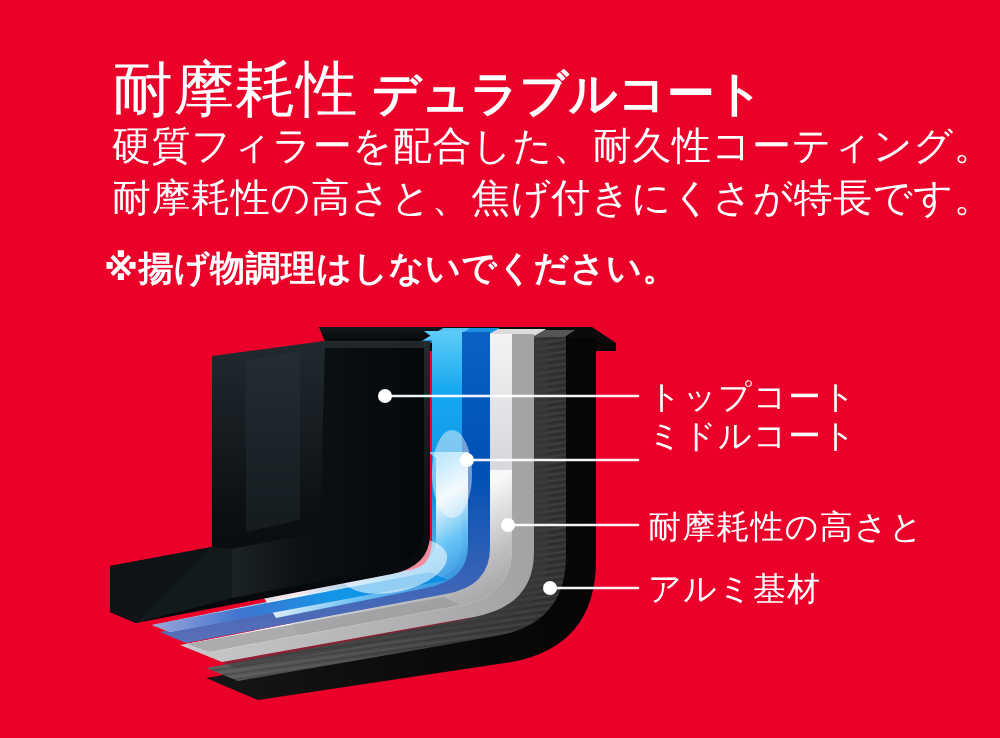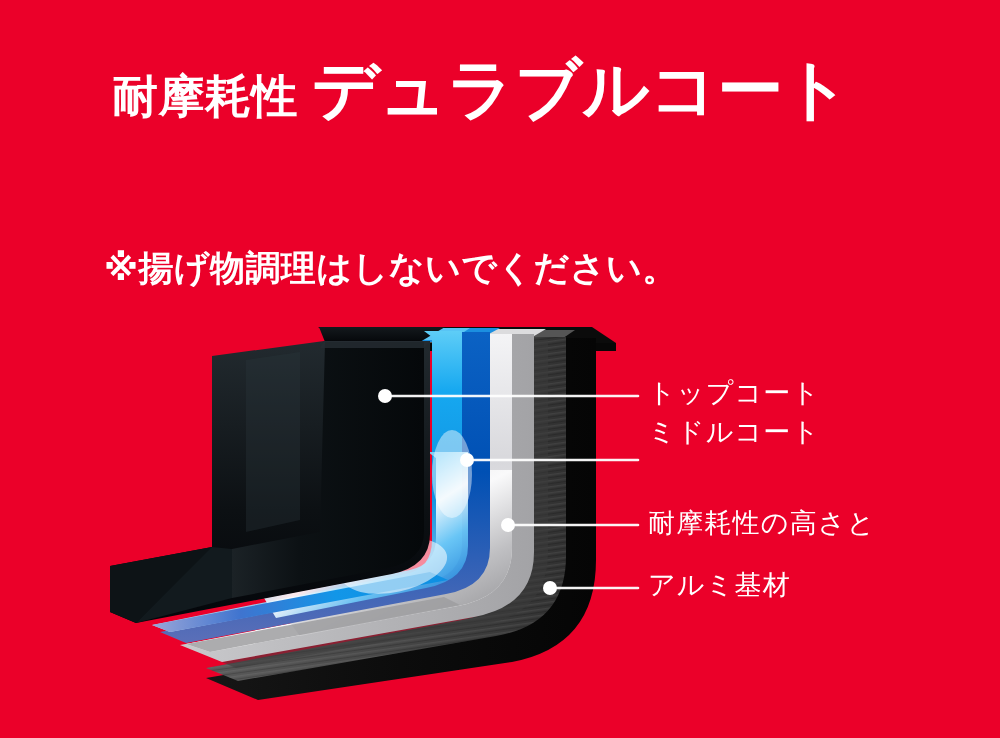--- a/index.html
+++ b/index.html
@@ -21,29 +21,29 @@
   #headline {
     position: absolute;
     left: 112px;
     top: 28px;
     width: 820px;
     height: 80px;
     white-space: nowrap;
     color: #ffffff;
   }
   .title-light {
-    font-size: 46px;
-    font-weight: 700;
+    font-size: 61px;
+    font-weight: 400;
     letter-spacing: 0.5px;
     line-height: 80px;
     vertical-align: baseline;
     text-align: center;
   }
   .title-bold {
-    font-size: 66px;
+    font-size: 48px;
     font-weight: 700;
     letter-spacing: 0px;
     line-height: 80px;
     margin-left: 14px;
     vertical-align: baseline;
   }
 
   
   #subcopy {
     position: absolute;
@@ -81,21 +81,21 @@
     top: 0;
     width: 1000px;
     height: 738px;
   }
   #diagram-svg { display: block; }
 
   
   .callout-label {
     position: absolute;
     color: #ffffff;
-    font-size: 27px;
+    font-size: 33px;
     font-weight: 400;
     letter-spacing: 1.2px;
     line-height: 1;
     white-space: nowrap;
   }
   #label-top    { left: 648px; top: 380px; }
   #label-middle { left: 648px; top: 419px; }
   #label-primer { left: 648px; top: 510px; }
   #label-base   { left: 648px; top: 572px; text-align: right; }
 </style>
@@ -306,20 +306,24 @@
         <circle cx="508" cy="525" r="7"></circle>
         <circle cx="550" cy="588" r="7"></circle>
       </g>
     </svg>
   </div>
 
   <h1 id="headline">
     <span class="title-light">耐摩耗性</span><span class="title-bold">デュラブルコート</span>
   </h1>
 
+  <div id="subcopy">
+    <div class="sub-line">硬質フィラーを配合した、耐久性コーティング。</div>
+    <div class="sub-line">耐摩耗性の高さと、焦げ付きにくさが特長です。</div>
+  </div>
 
   <div id="caution">※揚げ物調理はしないでください。</div>
 
   <div class="callout-label" id="label-top">トップコート</div>
   <div class="callout-label" id="label-middle">ミドルコート</div>
   <div class="callout-label" id="label-primer">耐摩耗性の高さと</div>
   <div class="callout-label" id="label-base">アルミ基材</div>
 
 </div>
 

